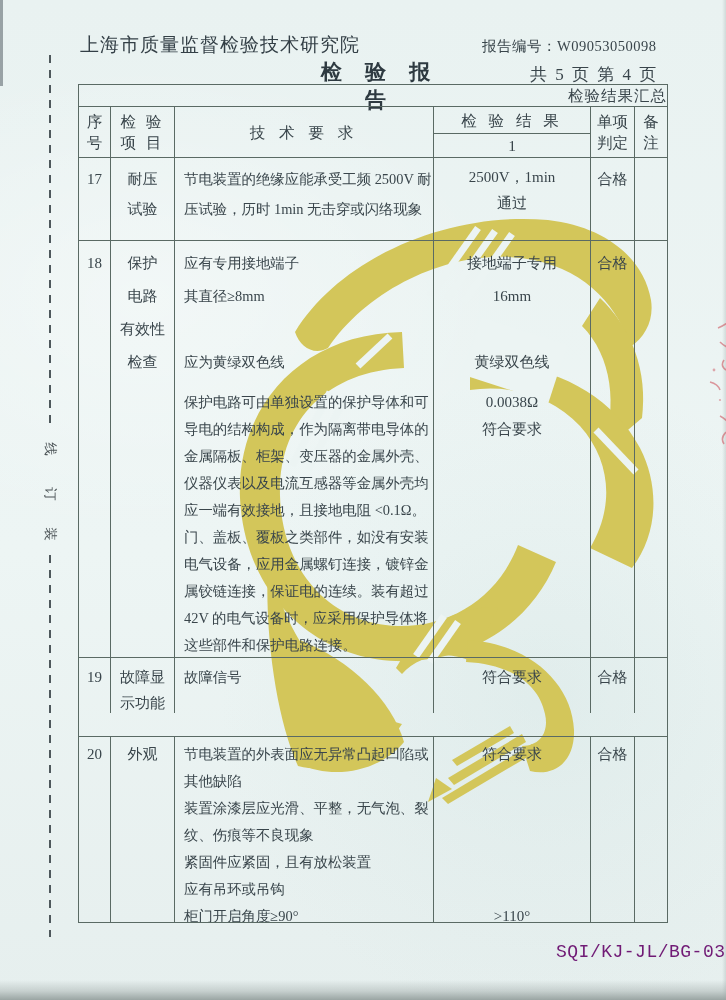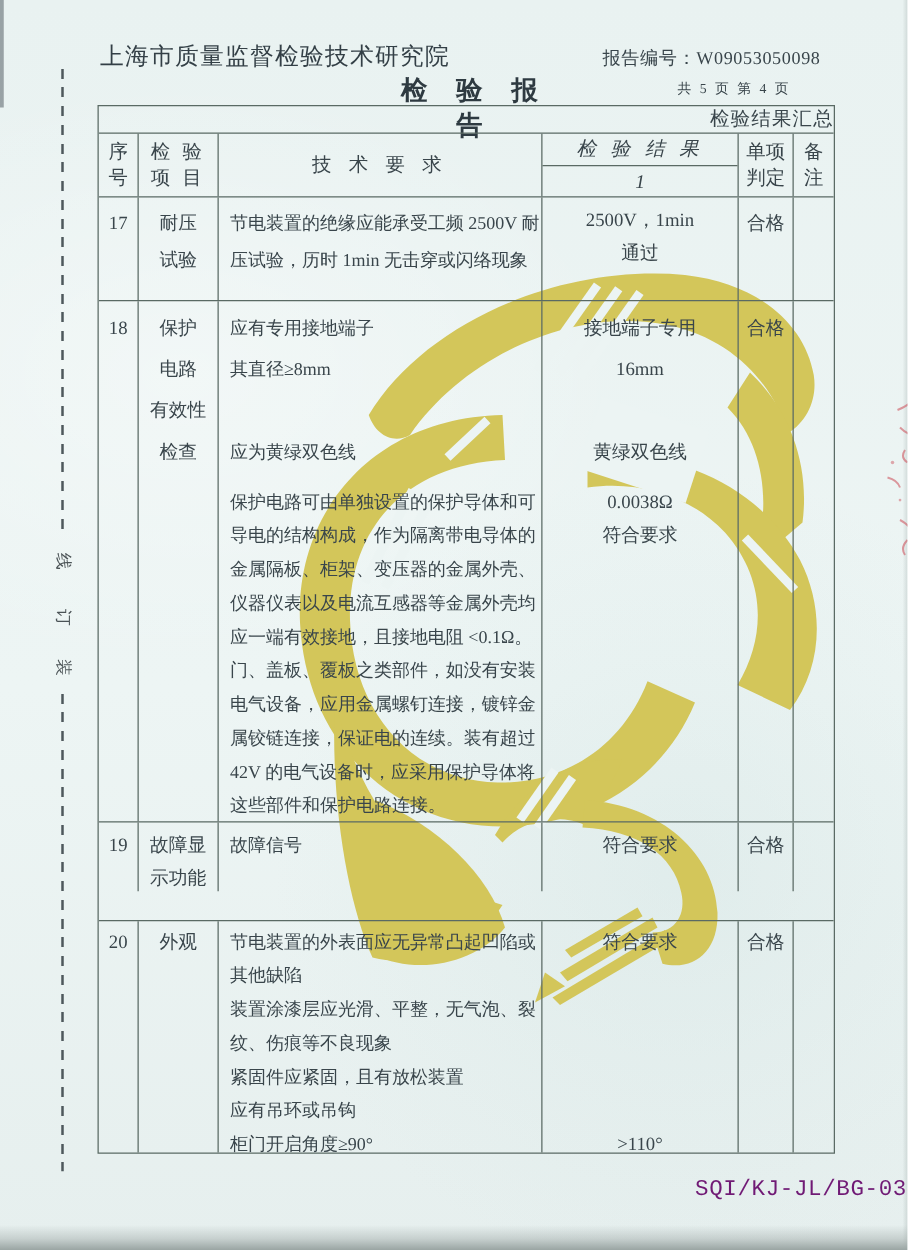--- a/index.html
+++ b/index.html
@@ -15,39 +15,39 @@
   .abs{position:absolute;}
   
   .edge-left{left:0;top:0;width:3px;height:86px;background:#47525a;opacity:.5;}
   .edge-bottom{left:0;bottom:0;width:726px;height:20px;
     background:linear-gradient(180deg,rgba(160,170,168,0) 0%,rgba(160,170,168,.45) 55%,#9aa5a3 100%);}
   .edge-right{right:0;top:0;width:4px;height:1000px;background:linear-gradient(90deg,rgba(170,182,180,0),rgba(170,182,180,.4));}
   
   .org{left:80px;top:32px;font-size:19px;letter-spacing:1px;color:#333f46;}
   .repno{left:482px;top:37px;font-size:14.5px;letter-spacing:.5px;}
   .doctitle{left:300px;top:58px;width:160px;text-align:center;font-size:21px;font-weight:bold;letter-spacing:9px;color:#2e3a41;}
-  .pageinfo{left:542px;top:63px;font-size:11px;letter-spacing:2px;}
+  .pageinfo{left:530px;top:63px;font-size:17px;letter-spacing:2px;}
   
   .bind-dash{width:2px;background:repeating-linear-gradient(180deg,#4e585c 0px,#4e585c 8px,rgba(0,0,0,0) 8px,rgba(0,0,0,0) 15px);}
   .bd-top{left:49px;top:55px;height:372px;}
   .bd-bot{left:49px;top:555px;height:382px;}
   .bind-char{left:41px;width:18px;height:18px;font-size:13.5px;color:#4b5356;transform:rotate(90deg);text-align:center;line-height:18px;}
   
   .doccode{left:556px;top:942px;font-size:18px;letter-spacing:.5px;color:#701a75;font-family:Liberation Mono, monospace;}
   
   :root{--line:#5a6a64;}
   .rtable{left:78px;top:84px;width:590px;height:839px;border:1px solid var(--line);box-sizing:border-box;overflow:hidden;background:transparent;}
   .caption{height:21px;line-height:21px;text-align:right;font-size:15.5px;border-bottom:1px solid var(--line);letter-spacing:1px;}
   .thead{display:flex;height:50px;}
   .hcell{box-sizing:border-box;display:flex;flex-direction:column;align-items:center;justify-content:center;font-size:15.5px;line-height:21px;}
   .hcell + .hcell{border-left:1px solid var(--line);}
   .h-no{width:31px;}
   .h-item{width:64px;letter-spacing:3px;text-align:right;}
   .h-req{width:259px;letter-spacing:5px;}
-  .h-res{width:157px;padding:0;justify-content:space-between;font-style:italic;}
+  .h-res{width:157px;padding:0;justify-content:flex-end;}
   .h-res .sub-top{height:26px;line-height:26px;width:100%;text-align:center;border-bottom:1px solid var(--line);letter-spacing:4px;box-sizing:border-box;}
   .h-res .sub-bot{height:23px;line-height:23px;width:100%;text-align:center;}
   .h-ver{width:44px;}
   .h-note{flex:1;}
   .trow{display:flex;border-top:1px solid var(--line);box-sizing:border-box;}
   .cell{box-sizing:border-box;font-size:15px;}
   .cell + .cell{border-left:1px solid var(--line);}
   .c-no{width:31px;text-align:center;}
   .c-item{width:64px;text-align:center;}
   .c-req{width:259px;padding-left:9px;}

